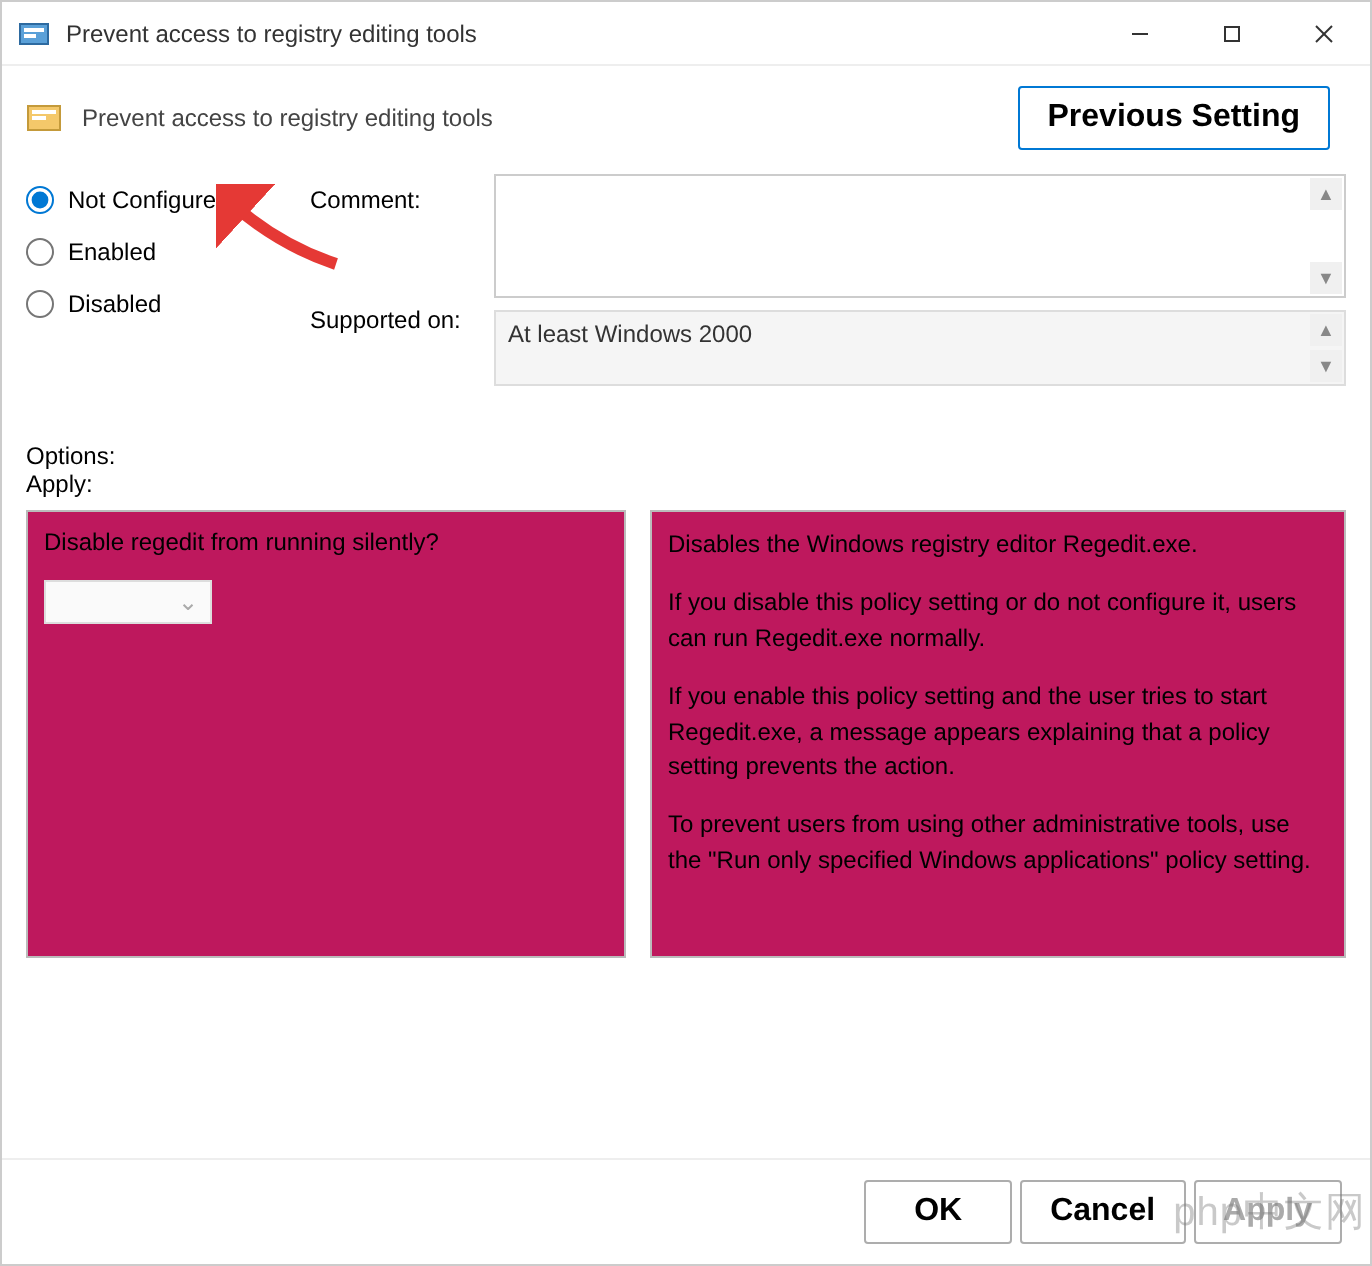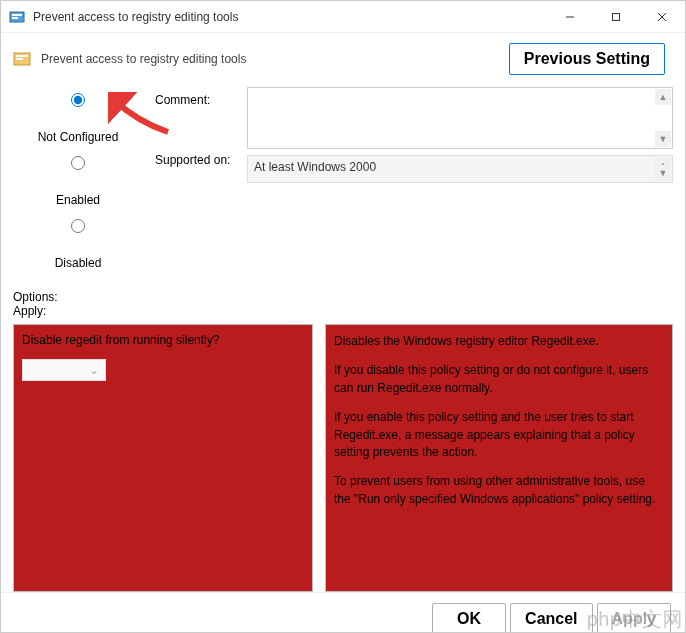--- a/index.html
+++ b/index.html
@@ -59,22 +59,21 @@
     .btn.selected { border: 1.5px solid #0078d4; }
     .config-area {
       display: flex;
       padding: 6px 12px 4px;
       gap: 12px;
     }
     .radio-col { width: 130px; padding-top: 6px; }
     .radio-item {
       display: flex; align-items: center;
       margin-bottom: 12px;
-      gap: 23px;
-      flex-direction: column;
+      gap: 7px;
     }
     .radio-item input[type="radio"] {
       width: 14px; height: 14px;
       accent-color: #0078d4;
     }
     .labels-col { width: 80px; padding-top: 6px; }
     .labels-col .lbl { margin-bottom: 46px; }
     .fields-col { flex: 1; display: flex; flex-direction: column; gap: 6px; }
     .textarea-wrap {
       position: relative;
@@ -92,21 +91,21 @@
       display: flex; align-items: center; justify-content: center;
       color: #888;
       font-size: 9px;
     }
     .scroll-up { top: 1px; }
     .scroll-down { bottom: 1px; }
     .supported-wrap {
       position: relative;
       border: 1px solid #ddd;
       background: #f5f5f5;
-      height: 28px;
+      height: 38px;
       padding: 4px 20px 4px 6px;
       color: #333;
     }
     .arrow-annotation {
       position: absolute;
       left: 108px; top: 92px;
       pointer-events: none;
       z-index: 100;
     }
     .mid-headers {
@@ -115,22 +114,22 @@
       flex-direction: column;
     }
     .mid-headers .opt { width: 320px; }
     .panels {
       display: flex;
       padding: 0 12px;
       gap: 12px;
     }
     .panel {
       border: 1px solid #bbb;
-      background: #b91c1c;
-      height: 268px;
+      background: #be185d;
+      height: 224px;
       padding: 8px;
       overflow: hidden;
     }
     .panel.options { width: 300px; }
     .panel.help { flex: 1; line-height: 1.45; }
     .panel.help p { margin-bottom: 12px; }
     .select-box {
       margin-top: 12px;
       width: 84px;
       height: 22px;

